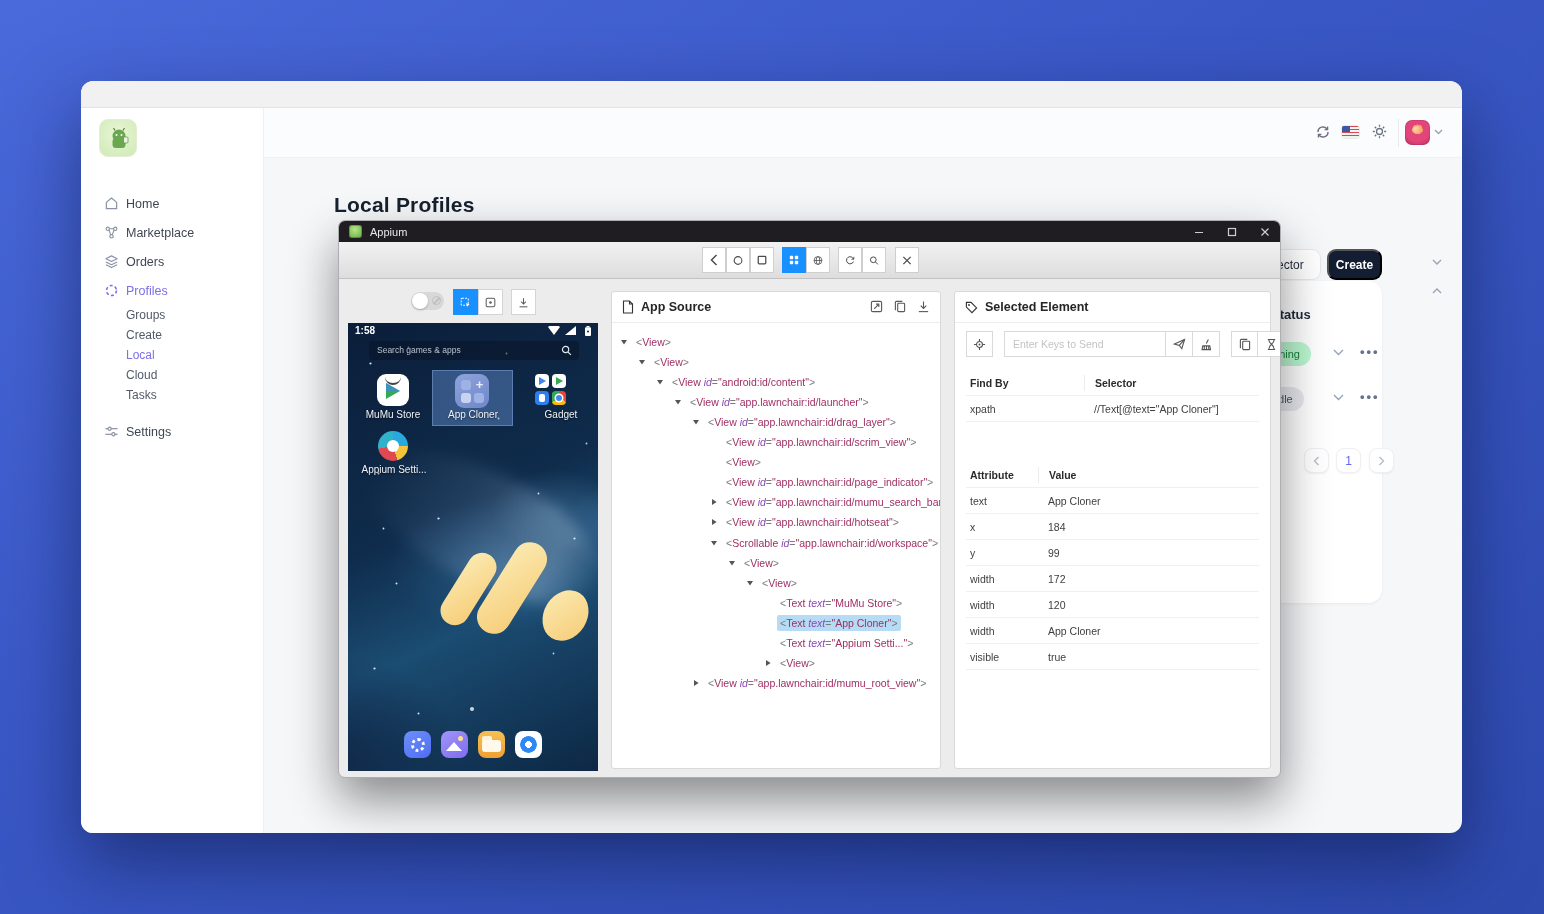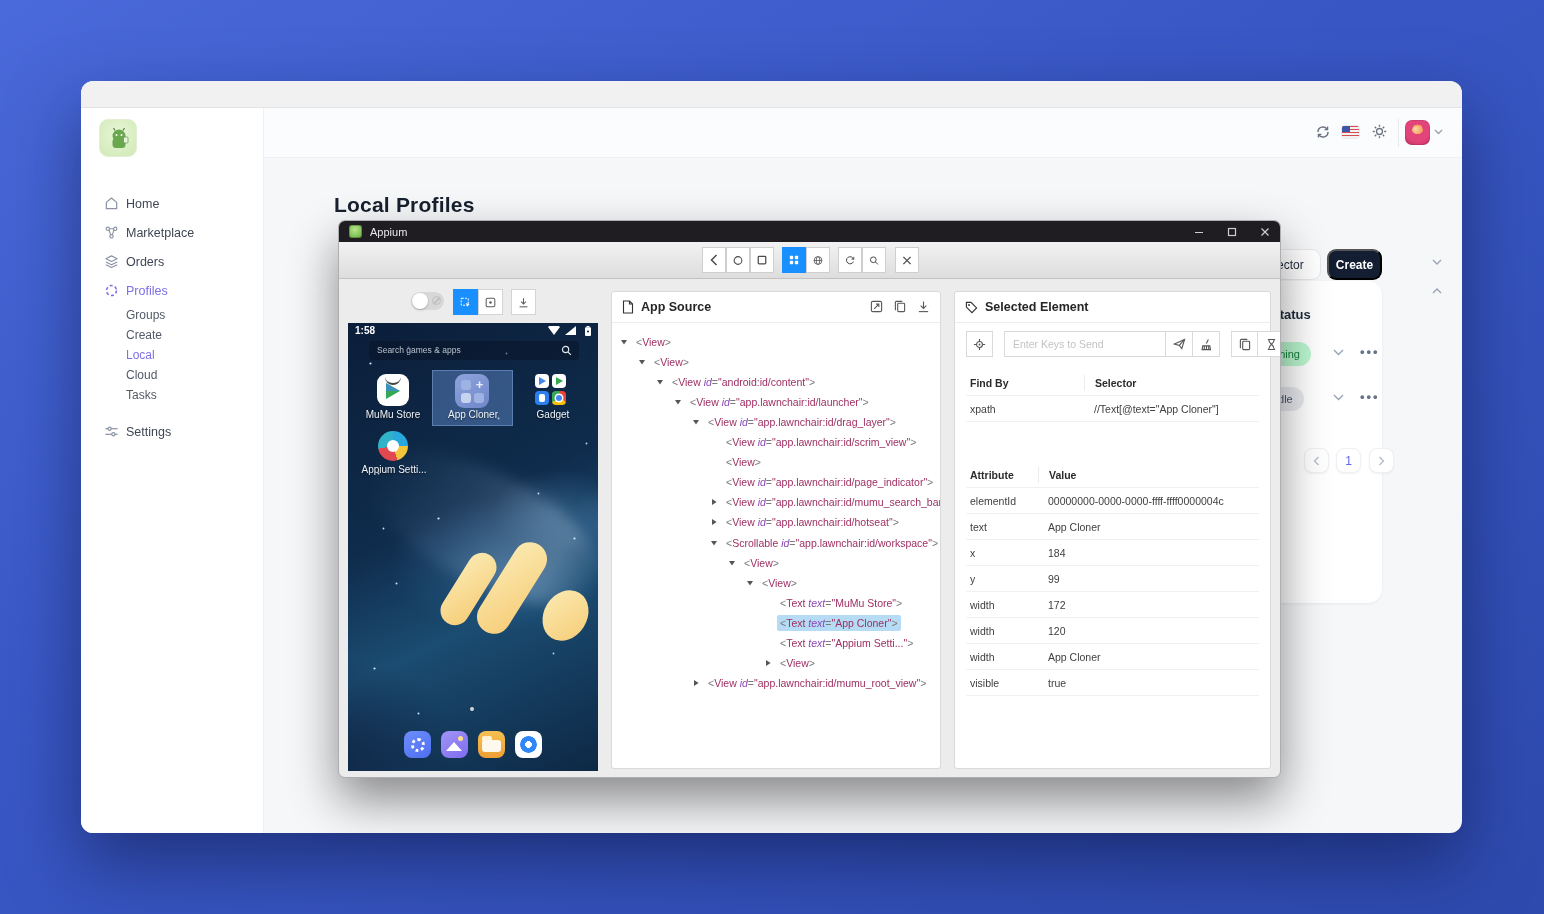--- a/index.html
+++ b/index.html
@@ -458,21 +458,21 @@
           <i class="c"></i>
           <span class="plus">+</span>
         </span>
       <span class="applabel" style="left:125px;top:86px;">App Cloner</span>
       <span class="appicon ic-gadget">
           <i class="g1"></i>
           <i class="g2"></i>
           <i class="g3"></i>
           <i class="g4"></i>
         </span>
-      <span class="applabel" style="left:205px;top:86px;">Gadget</span>
+      <span class="applabel" style="left:213px;top:86px;">Gadget</span>
       <span class="appicon ic-apset"></span>
       <span class="applabel" style="left:46px;top:141px;">Appium Setti...</span>
 
       <span class="pagedot"></span>
       <div class="dock">
         <i class="d1"></i>
         <i class="d2"></i>
         <i class="d3"></i>
         <i class="d4"></i>
       </div>
@@ -685,24 +685,20 @@
             <div class="c1">xpath</div>
             <div class="c2">//Text[@text="App Cloner"]</div>
           </div>
         </div>
       <div class="se-table tb-attr" style="top:170px;" id="tb-attr">
           <div class="trow thead">
             <div class="c1">Attribute</div>
             <div class="c2">Value</div>
           </div>
           <div class="trow">
-            <div class="c1">elementId</div>
-            <div class="c2">00000000-0000-0000-ffff-ffff0000004c</div>
-          </div>
-          <div class="trow">
             <div class="c1">text</div>
             <div class="c2">App Cloner</div>
           </div>
           <div class="trow">
             <div class="c1">x</div>
             <div class="c2">184</div>
           </div>
           <div class="trow">
             <div class="c1">y</div>
             <div class="c2">99</div>

